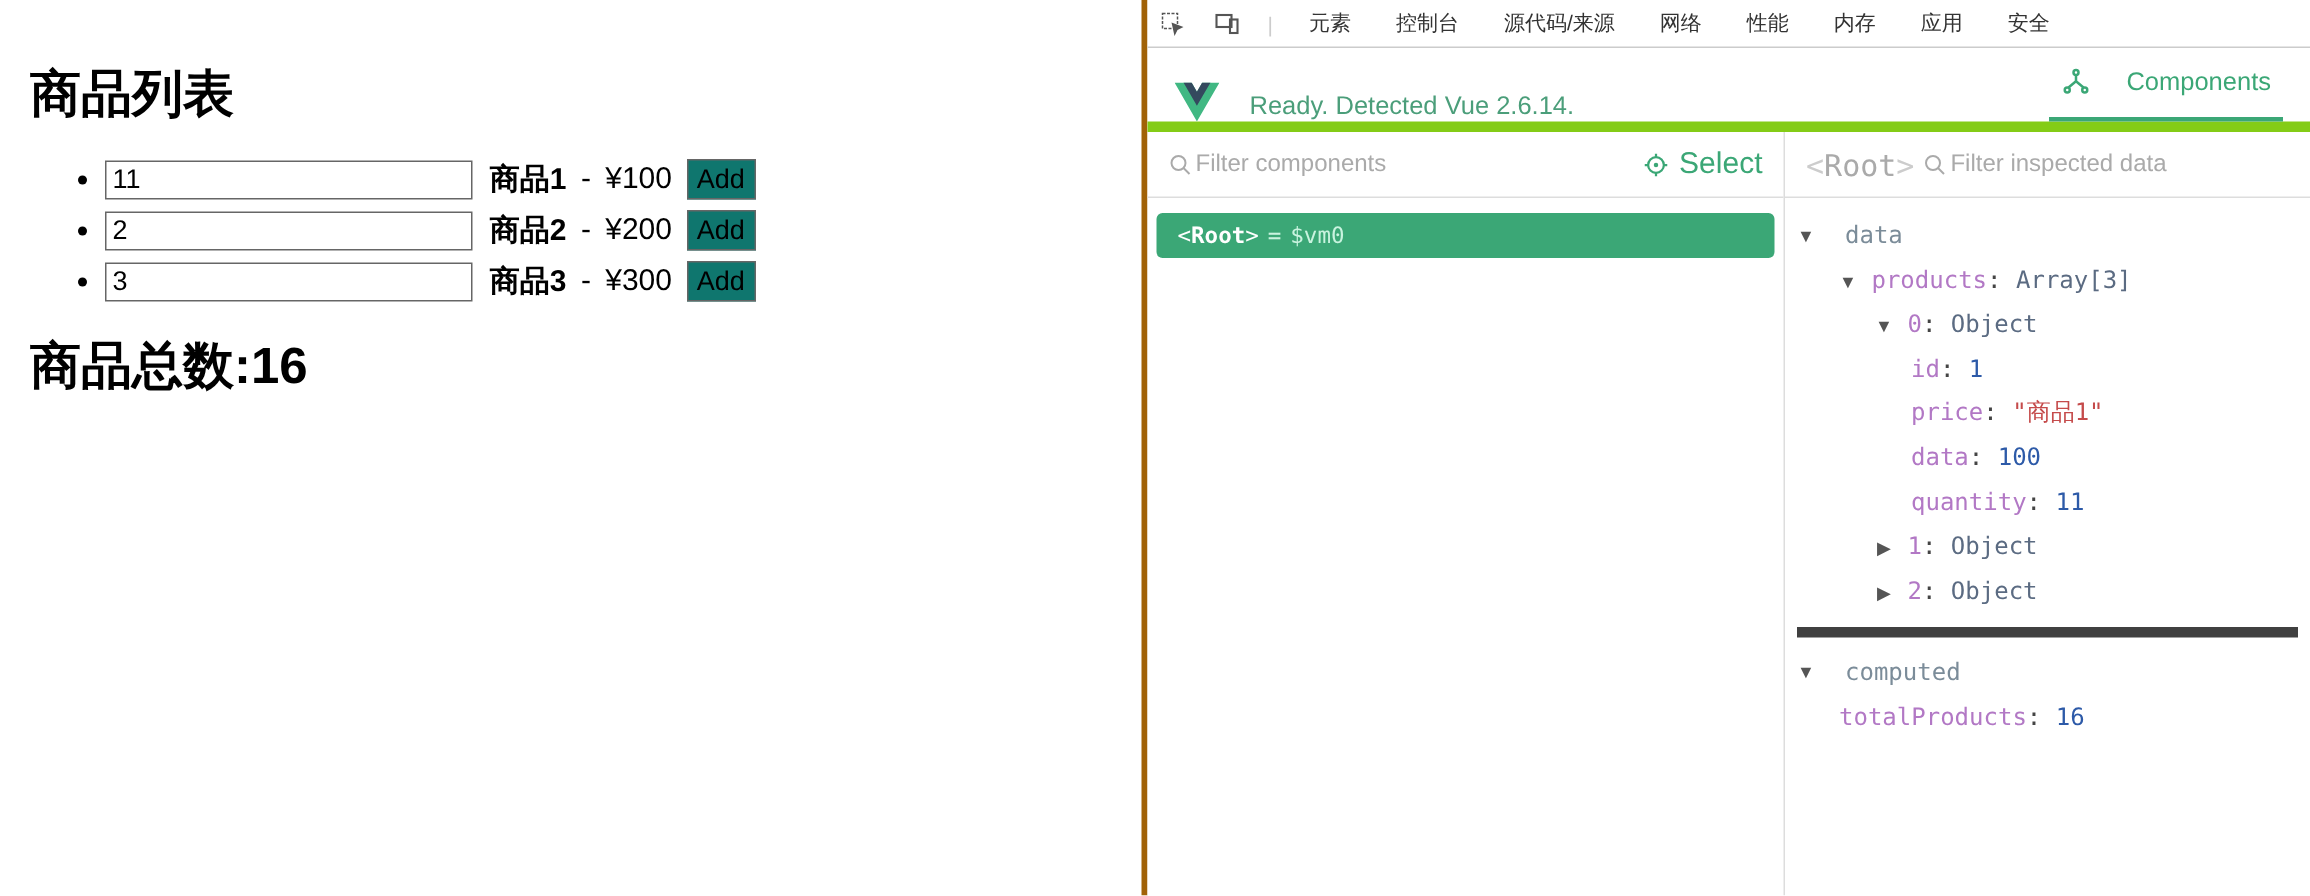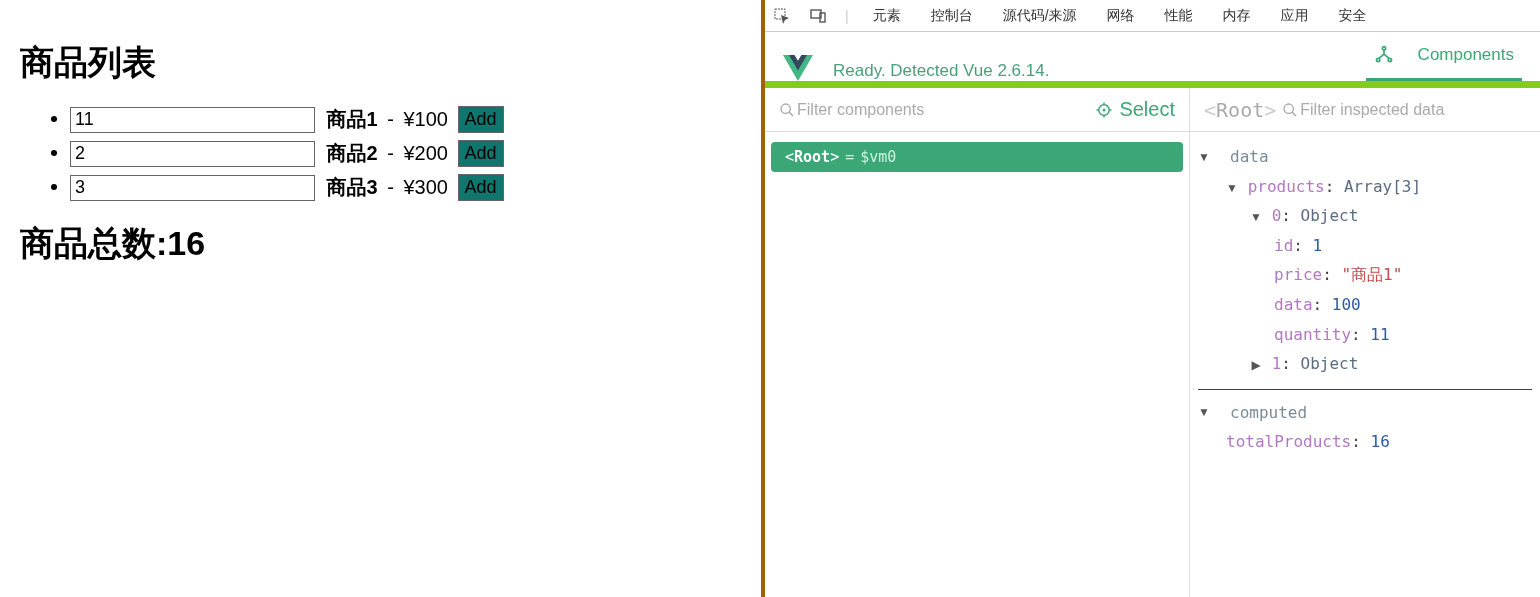--- a/index.html
+++ b/index.html
@@ -291,23 +291,28 @@
           </div>
           <div class="indent3">
             <span class="k-purple">quantity</span><span class="k-bracket">:</span>
             <span class="k-num">11</span>
           </div>
           <div class="indent2">
             <span class="arrow right"></span>
             <span class="k-purple">1</span><span class="k-bracket">:</span>
             <span class="k-prop">Object</span>
           </div>
+          <div class="indent2">
+            <span class="arrow right"></span>
+            <span class="k-purple">2</span><span class="k-bracket">:</span>
+            <span class="k-prop">Object</span>
+          </div>
         </div>
 
-        <div class="state-section" style="border-top:1px solid #404040; padding-top:8px;">
+        <div class="state-section" style="border-top:7px solid #404040; padding-top:8px;">
           <div class="sec-header">
             <span class="arrow down"></span>
             <span>computed</span>
           </div>
           <div class="indent1">
             <span class="k-purple">totalProducts</span><span class="k-bracket">:</span>
             <span class="k-num">16</span>
           </div>
         </div>
 

